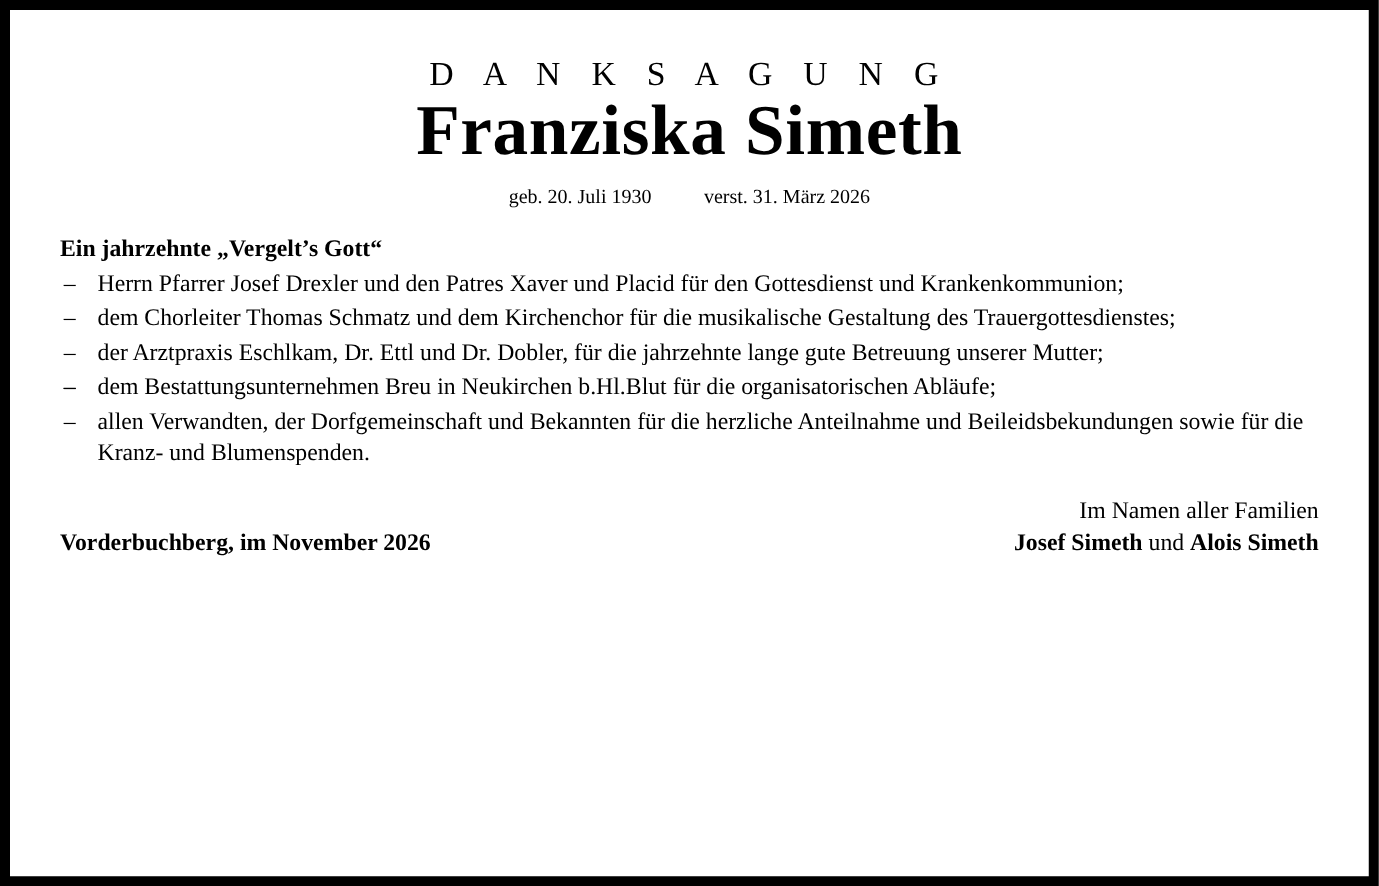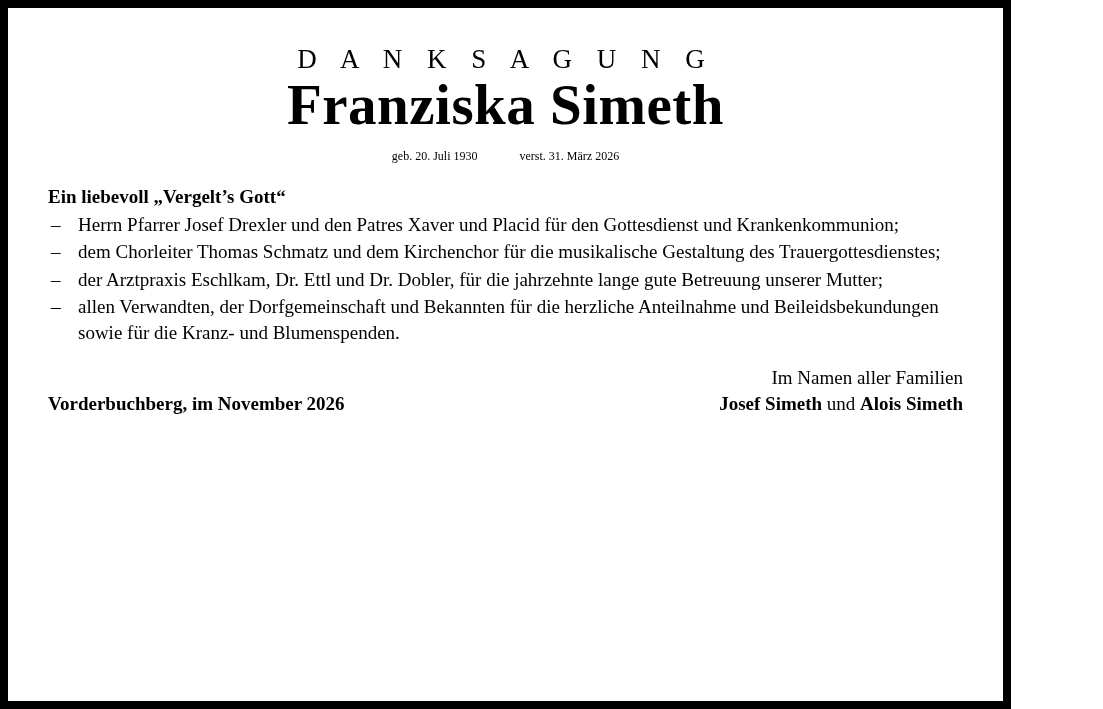--- a/index.html
+++ b/index.html
@@ -9,21 +9,21 @@
   }
   body {
     width: 1103px;
     height: 709px;
     font-family: "Liberation Serif", serif;
     color: #000000;
     overflow: hidden;
   }
   .page {
     position: relative;
-    width: 1011px;
+    width: 1103px;
     height: 709px;
     box-sizing: border-box;
     background: #000000;
     padding: 8px 8px;
   }
   .inner {
     position: relative;
     width: 100%;
     height: 100%;
     background: #ffffff;
@@ -45,21 +45,21 @@
     line-height: 1.05;
   }
   .place {
     text-align: center;
     font-size: 21px;
     font-weight: bold;
     margin-top: 16px;
   }
   .dates {
     text-align: center;
-    font-size: 12px;
+    font-size: 16px;
     margin-top: 14px;
   }
   .dates .gap {
     display: inline-block;
     width: 42px;
   }
   .thanks-head {
     font-size: 19px;
     font-weight: bold;
     margin-top: 22px;
@@ -120,40 +120,41 @@
 
     <div class="danksagung">D A N K S A G U N G</div>
 
     <div class="name">Franziska Simeth</div>
 
 
     <div class="dates">
       <span>geb. 20. Juli 1930</span><span class="gap"></span><span>verst. 31. März 2026</span>
     </div>
 
-    <div class="thanks-head">Ein liebevoll „Vergelt’s Gott“</div>
+    <div class="thanks-head">Ein jahrzehnte „Vergelt’s Gott“</div>
 
     <ul class="items">
       <li>
         <span class="dash">–</span>
         <span>Herrn Pfarrer Josef Drexler und den Patres Xaver und Placid für den Gottesdienst und Krankenkommunion;</span>
       </li>
       <li>
         <span class="dash">–</span>
         <span>dem Chorleiter Thomas Schmatz und dem Kirchenchor für die musikalische Gestaltung des Trauergottesdienstes;</span>
       </li>
       <li class="nojustify">
         <span class="dash">–</span>
         <span>der Arztpraxis Eschlkam, Dr. Ettl und Dr. Dobler, für die jahrzehnte lange gute Betreuung unserer Mutter;</span>
       </li>
       <li class="nojustify">
         <span class="dash">–</span>
       </li>
       <li class="nojustify">
         <span class="dash">–</span>
+        <span>dem Bestattungsunternehmen Breu in Neukirchen b.Hl.Blut für die organisatorischen Abläufe;</span>
       </li>
       <li class="nojustify">
         <span class="dash">–</span>
         <span>allen Verwandten, der Dorfgemeinschaft und Bekannten für die herzliche Anteilnahme und Beileidsbekundungen sowie für die Kranz- und Blumenspenden.</span>
       </li>
     </ul>
 
     <div class="footer">
       <div class="footer-right">
         <div class="line1">Im Namen aller Familien</div>

